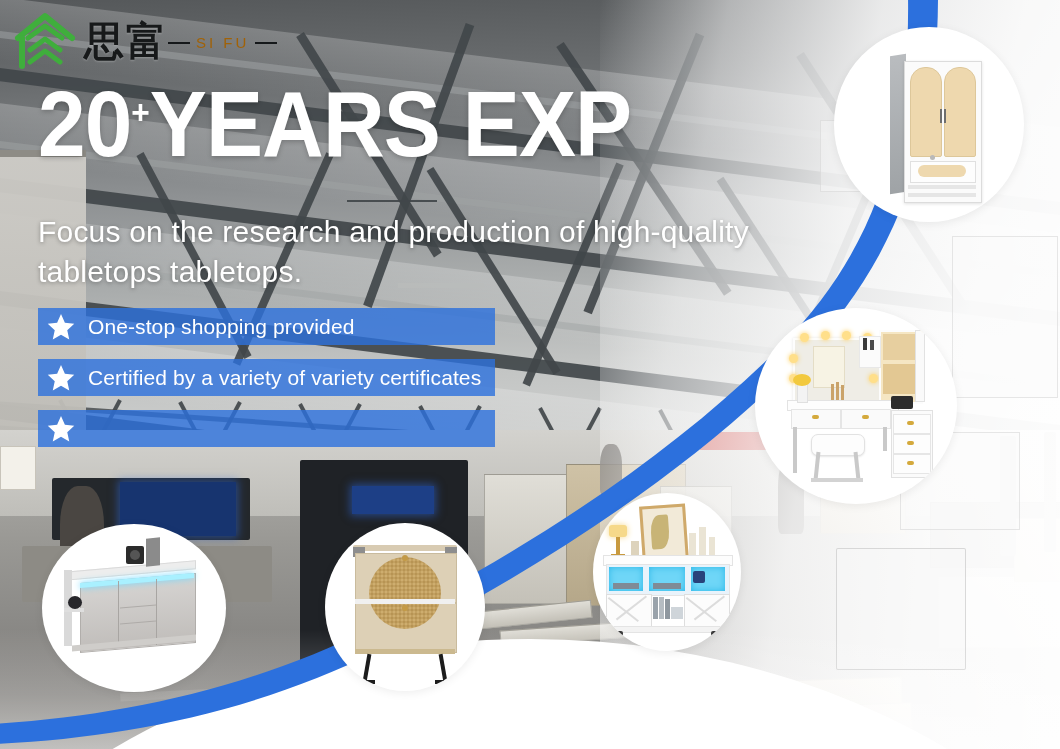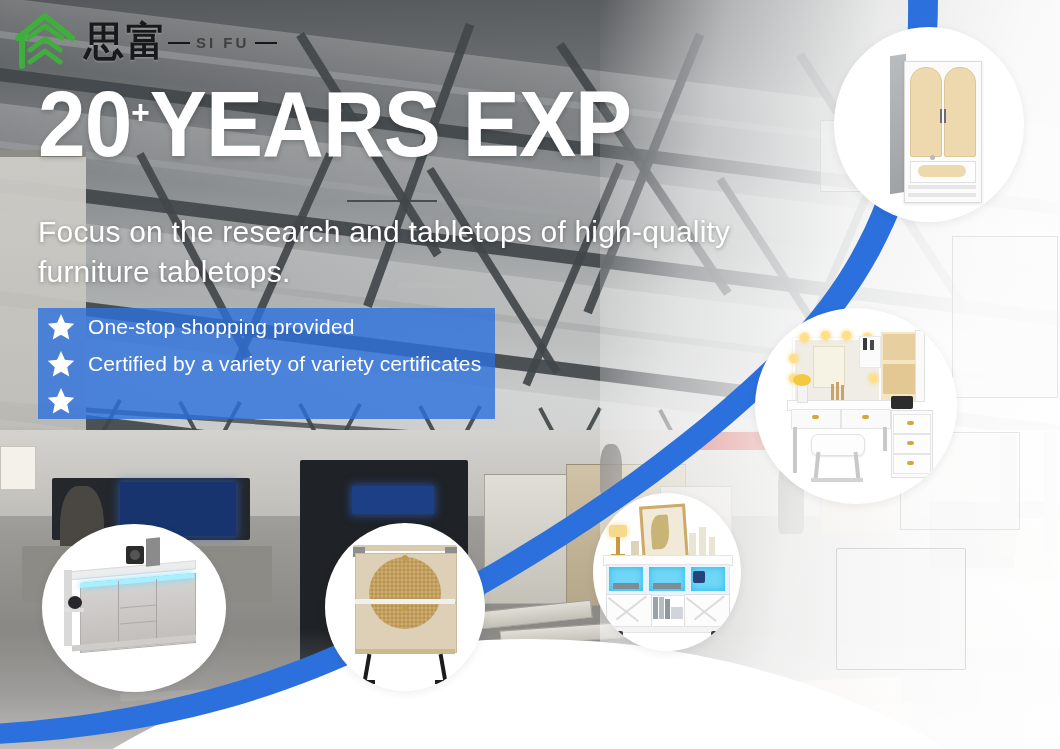--- a/index.html
+++ b/index.html
@@ -167,23 +167,23 @@
     text-shadow: 0 1px 2px rgba(255,255,255,.25);
   }
   .logo-sub {
     display: flex; align-items: center; gap: 6px;
     margin-top: 3px;
   }
   .logo-sub .rule { width: 22px; height: 2px; background: #15181a; }
   .logo-sub .txt {
     font-family: "Liberation Sans", sans-serif;
     font-size: 15px;
-    font-weight: 700;
+    font-weight: 400;
     letter-spacing: 3px;
-    color: #404040;
+    color: #a16207;
   }
 
   .headline {
     position: absolute;
     left: 38px; top: 78px;
     color: #ffffff;
     font-family: "Liberation Sans Narrow", "Liberation Sans", sans-serif;
     font-size: 92px;
     font-weight: 700;
     letter-spacing: -1px;
@@ -210,20 +210,21 @@
     line-height: 1.33;
     letter-spacing: .2px;
     text-shadow: 0 1px 4px rgba(0,0,0,.35);
   }
 
   .features {
     position: absolute;
     left: 38px; top: 308px;
     display: flex;
     flex-direction: column;
+    gap: 14px;
   }
   .feature {
     display: flex;
     align-items: center;
     height: 37px;
     background: rgba(44,112,221,.80);
     padding: 0 14px 0 8px;
     box-sizing: border-box;
   }
   .feature .star {
@@ -523,21 +524,21 @@
       <span class="logo-sub">
         <span class="rule"></span>
         <span class="txt">SI FU</span>
         <span class="rule"></span>
       </span>
     </span>
   </div>
 
   <div class="headline"><span>20</span><span class="sup">+</span><span>YEARS EXP</span></div>
 
-  <div class="subhead">Focus on the research and tabletops of high-quality furniture tabletops.</div>
+  <div class="subhead">Focus on the research and production of high-quality tabletops tabletops.</div>
 
   <div class="features">
 
     <div class="feature">
       <span class="star">
         <svg viewBox="0 0 24 24" width="30" height="30" xmlns="http://www.w3.org/2000/svg">
           <path d="M12 1.6 L15.1 8.6 L22.6 9.4 L17 14.5 L18.6 22 L12 18.2 L5.4 22 L7 14.5 L1.4 9.4 L8.9 8.6 Z" fill="#ffffff"></path>
         </svg>
       </span>
       <span class="label">One-stop shopping provided</span>

